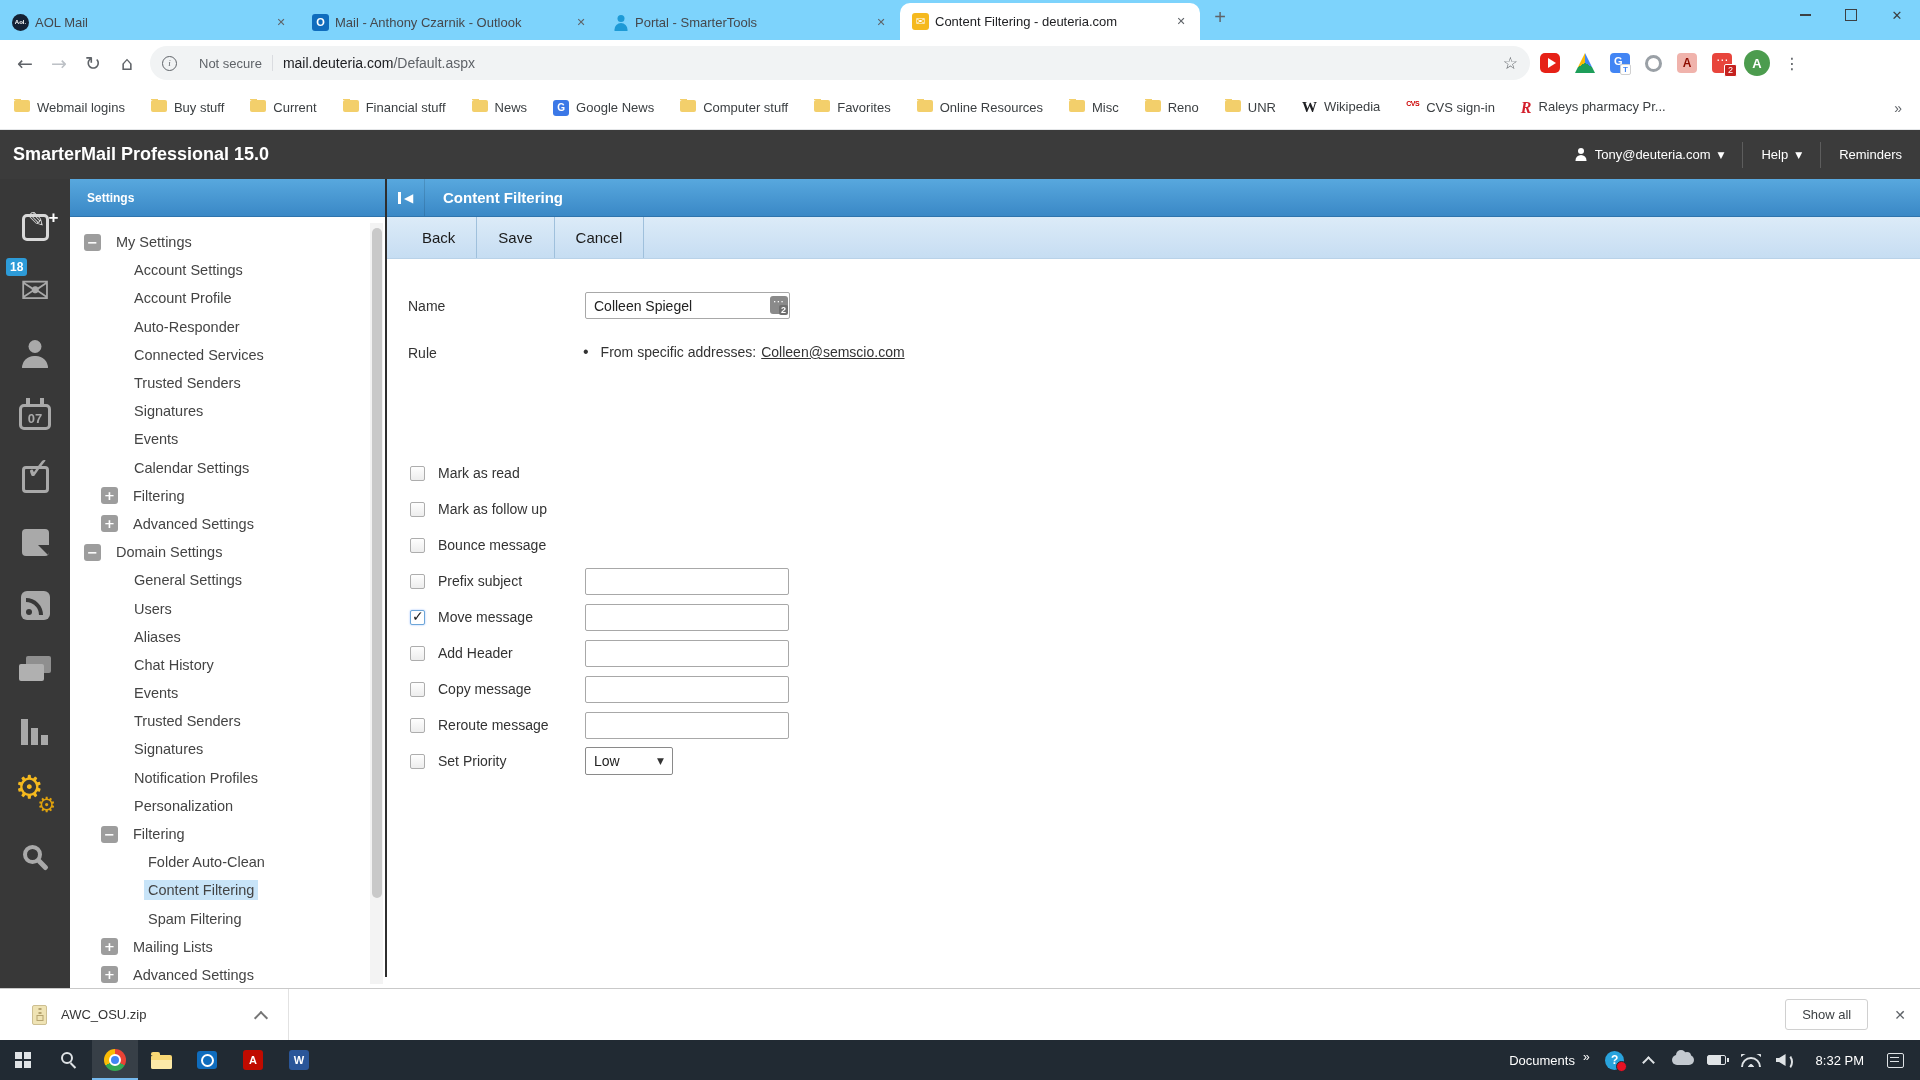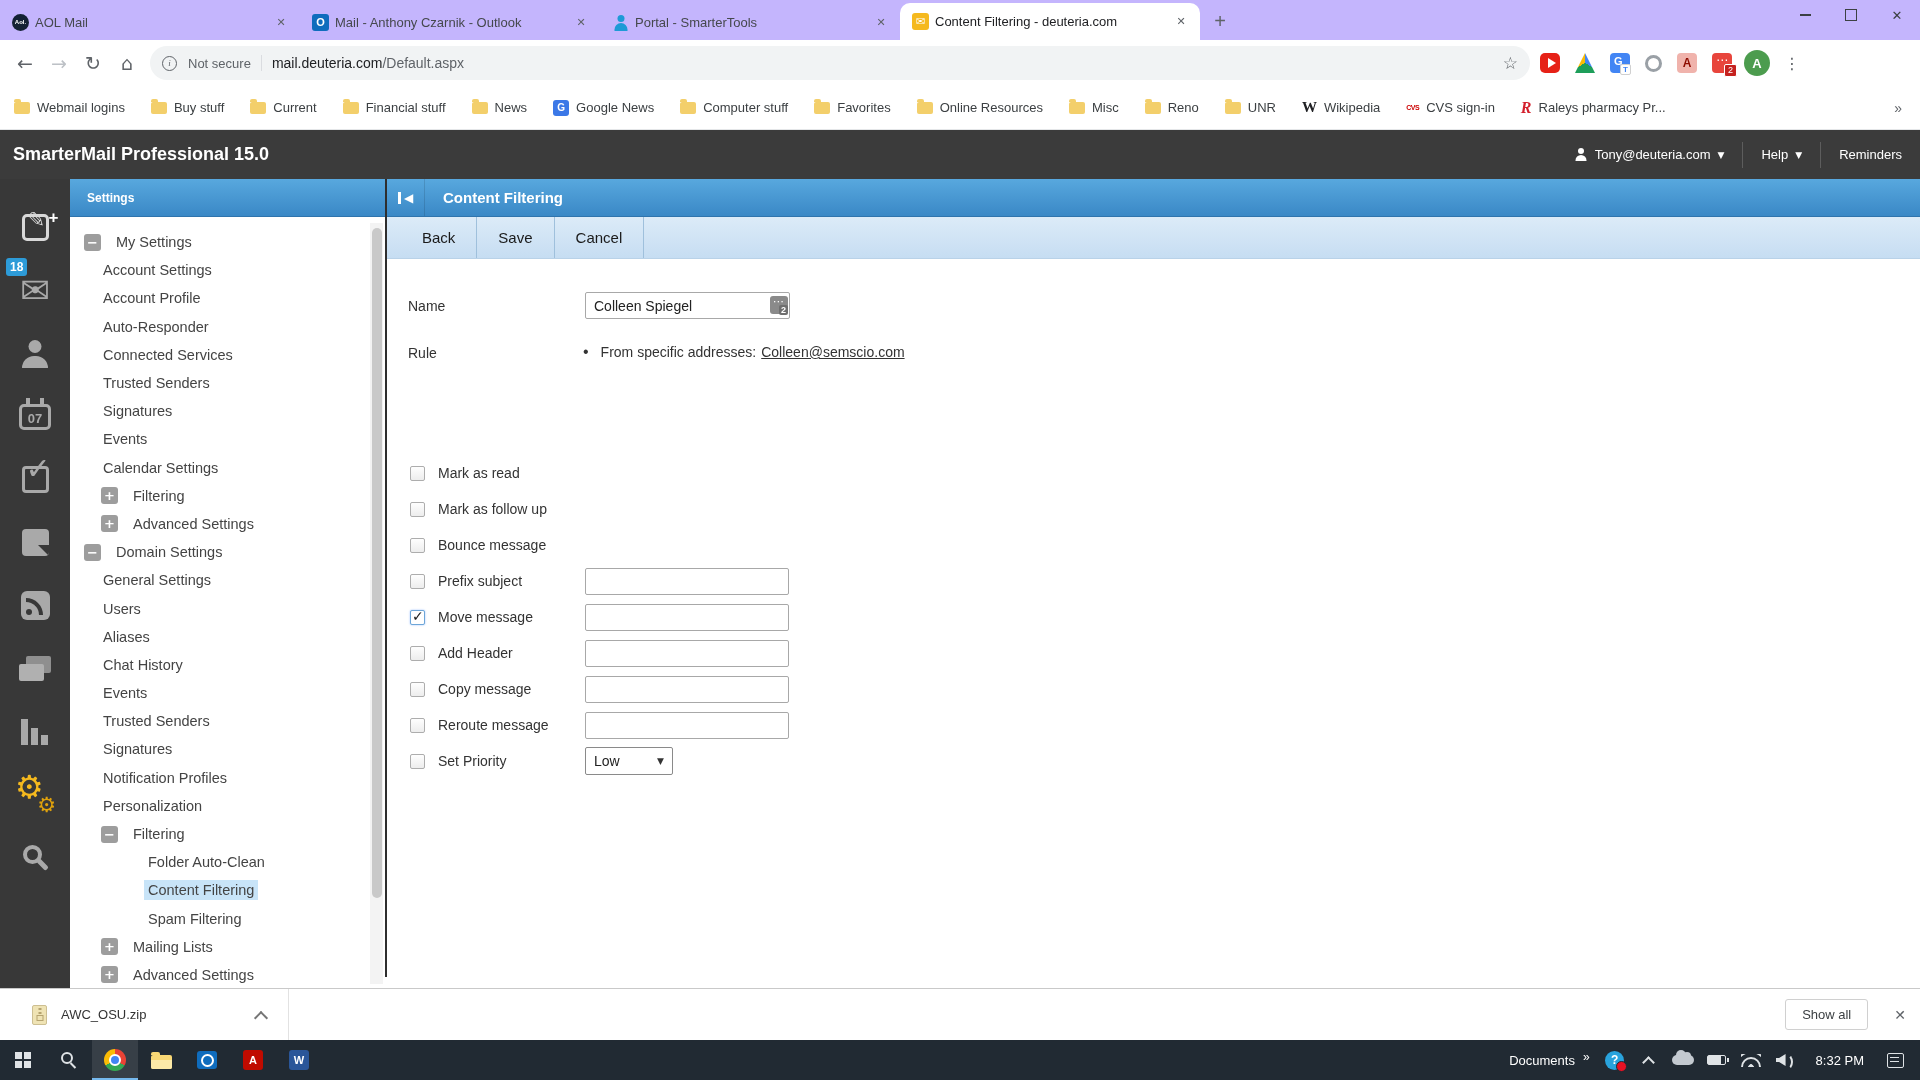--- a/index.html
+++ b/index.html
@@ -2,21 +2,21 @@
 <html><head>
 <meta charset="utf-8">
 <style>
   *{margin:0;padding:0;box-sizing:border-box}
   html,body{width:1920px;height:1080px;overflow:hidden}
   body{font-family:"Liberation Sans",sans-serif;background:#fff;position:relative}
   .glyph{font-family:"DejaVu Sans",sans-serif}
   .screen{position:absolute;inset:0;width:1920px;height:1080px;background:#fff}
 
   
-  .tabstrip{position:absolute;top:0;left:0;right:0;height:40px;background:#c4b5fd;display:flex;align-items:flex-end}
+  .tabstrip{position:absolute;top:0;left:0;right:0;height:40px;background:#7dd3fc;display:flex;align-items:center}
   .tabs{display:flex;height:40px;align-items:flex-end}
   .tab{width:300px;height:36px;display:flex;align-items:center;padding:0 10px 0 12px;color:#45484d;font-size:13px;position:relative;cursor:default}
   .tab.active{background:#fff;border-radius:10px 10px 0 0;color:#202124;height:37px}
   .tab-title{flex:1;white-space:nowrap;overflow:hidden;text-overflow:ellipsis;margin:0 6px}
   .tab-close{width:18px;height:18px;border-radius:50%;display:flex;align-items:center;justify-content:center;color:#5f6368;font-size:11px;font-family:"DejaVu Sans",sans-serif}
   .tab-close::before{content:"✕"}
   .fav{width:17px;height:17px;flex:none;display:flex;align-items:center;justify-content:center;position:relative}
   .fav-inner{display:flex;align-items:center;justify-content:center}
   .fav-aol{background:#142134;border-radius:50%}
   .fav-aol .fav-inner{color:#fff;font-size:6px;font-weight:bold}
@@ -34,21 +34,21 @@
   .wc-min::before{content:"";width:11px;height:2px;background:#3c4043}
   .wc-max::before{content:"";width:10px;height:10px;border:1.5px solid #3c4043}
   .wc-close::before{content:"✕";font-family:"DejaVu Sans",sans-serif;font-size:13px}
 
   
   .navbar{position:absolute;top:40px;left:0;right:0;height:46px;background:#fff;display:flex;align-items:center;padding:0 8px}
   .nav-ic{width:34px;height:34px;display:flex;align-items:center;justify-content:center;font-family:"DejaVu Sans",sans-serif;font-size:19px;color:#5f6368;border-radius:50%}
   .nav-ic.disabled{color:#bdc1c6}
   .omnibox{flex:1;height:34px;margin:0 10px 0 6px;background:#f1f3f4;border-radius:17px;display:flex;align-items:center;padding:0 12px;max-width:1380px}
   .info-ic{width:15px;height:15px;border:1.6px solid #5f6368;border-radius:50%;display:flex;align-items:center;justify-content:center;font-size:9px;color:#5f6368;font-style:italic;font-family:"Liberation Serif",serif;flex:none}
-  .sec-text{color:#5f6368;font-size:13px;margin:0 10px 0 11px;white-space:nowrap}
+  .sec-text{color:#5f6368;font-size:13px;margin:0 10px 0 22px;white-space:nowrap}
   .omni-div{width:1px;height:16px;background:#dadce0;margin-right:10px}
   .url{font-size:14px;color:#202124;white-space:nowrap;flex:1}
   .url .path{color:#5f6368}
   .star-ic{font-family:"DejaVu Sans",sans-serif;font-size:17px;color:#5f6368;margin-left:8px}
   .star-ic::before{content:"☆"}
   .extensions{display:flex;align-items:center;gap:15px;margin-right:12px}
   .ext{width:20px;height:20px;position:relative;display:flex;align-items:center;justify-content:center}
   .ext-glyph{display:flex;align-items:center;justify-content:center}
   .ext-youtube{background:#e62117;border-radius:5px}
   .ext-youtube::after{content:"";width:0;height:0;border:5px solid transparent;border-left:8px solid #fff;position:absolute;left:8px;top:5px}
@@ -63,21 +63,21 @@
   .ext-grab::before{content:"⋯";color:#fff;font-family:"DejaVu Sans",sans-serif;font-size:12px;position:absolute;top:0;left:4px}
   .ext-badge{position:absolute;right:-5px;bottom:-4px;background:#c5221f;color:#fff;font-size:9px;line-height:1;padding:1px 3px;border-radius:2px;border:1px solid #fff}
   .ext-badge:empty{display:none}
   .avatar{width:26px;height:26px;border-radius:50%;background:#4c9c4e;color:#fff;font-size:13px;font-weight:bold;display:flex;align-items:center;justify-content:center;margin-right:10px}
   .menu-dots{font-family:"DejaVu Sans",sans-serif;font-size:16px;color:#5f6368;width:24px;text-align:center}
   .menu-dots::before{content:"⋮"}
 
   
   .bookmarksbar{position:absolute;top:86px;left:0;right:0;height:44px;background:#fff;border-bottom:1px solid #e4e6e8;display:flex;align-items:center;padding:0 14px}
   .bms{display:flex;align-items:center;flex:1;overflow:hidden}
-  .bm{display:flex;align-items:center;margin-right:26px;font-size:13px;color:#3c4043;white-space:nowrap}
+  .bm{display:flex;align-items:flex-start;margin-right:26px;font-size:13px;color:#3c4043;white-space:nowrap}
   .bm-ic{margin-right:7px;display:flex;align-items:center;justify-content:center;font-size:0}
   .bm-folder{width:16px;height:12px;background:#f3cf6b;border-radius:2px;position:relative}
   .bm-folder::before{content:"";position:absolute;top:-3px;left:0;width:7px;height:3px;background:#f3cf6b;border-radius:2px 2px 0 0}
   .bm-gnews{width:16px;height:16px;background:#3b78e7;border-radius:3px;color:#fff;font-size:10px;font-weight:bold;display:flex;align-items:center;justify-content:center}
   .bm-wiki{font-family:"Liberation Serif",serif;font-size:15px;color:#202124;font-weight:bold}
   .bm-cvs{color:#cc0000;font-size:7px;font-weight:bold;letter-spacing:-.5px}
   .bm-raleys{font-family:"Liberation Serif",serif;font-style:italic;font-weight:bold;color:#d31f2c;font-size:16px}
   .bm-overflow{color:#5f6368;font-size:14px;padding:0 4px}
 
   
@@ -128,21 +128,21 @@
   .ri-search .ri-glyph::after{content:"";position:absolute;width:5px;height:13px;background:#a9a9a9;bottom:-11px;right:-7px;transform:rotate(-45deg);border-radius:2px}
 
   
   .navpanel{position:absolute;top:179px;left:70px;width:315px;height:809px;background:#fff;overflow:hidden}
   .panel-hd{height:38px;background:linear-gradient(#58a8de,#3a88c6);border-bottom:1px solid #2f74ad;color:#fff;font-weight:bold;font-size:12px;display:flex;align-items:center;padding-left:17px}
   .tree{position:absolute;top:49px;left:0;right:18px;bottom:0;overflow:hidden}
   .trow{display:flex;align-items:center;height:28.2px;font-size:14.5px;color:#444;cursor:default}
   .exp{display:none;width:17px;height:17px;background:#9d9d9d;border-radius:3px;color:#fff;font-weight:bold;font-size:13px;line-height:1;align-items:center;justify-content:center;margin-right:15px;flex:none;font-family:"DejaVu Sans",sans-serif}
   .has-exp .exp{display:flex}
   .lvl0{padding-left:14px}
-  .lvl1{padding-left:33px}
+  .lvl1{padding-left:64px}
   .lvl1.has-exp{padding-left:31px}
   .lvl2{padding-left:78px}
   .trow.selected .tlabel{background:#c8e4f8;padding:2px 4px;margin-left:-4px}
   .tree-scroll{position:absolute;right:2px;top:44px;bottom:4px;width:13px;background:#f3f3f3}
   .tree-thumb{position:absolute;left:1.5px;top:5px;width:10px;height:88%;background:#c9c9c9;border-radius:5px}
   .panel-divider{position:absolute;top:179px;left:385px;width:2px;height:798px;background:#2e2e2e}
 
   
   .content{position:absolute;top:179px;left:387px;right:0;height:809px;background:#fff}
   .content-hd{height:38px;background:linear-gradient(#58a8de,#3a88c6);border-bottom:1px solid #2f74ad;display:flex;align-items:center;color:#fff}

